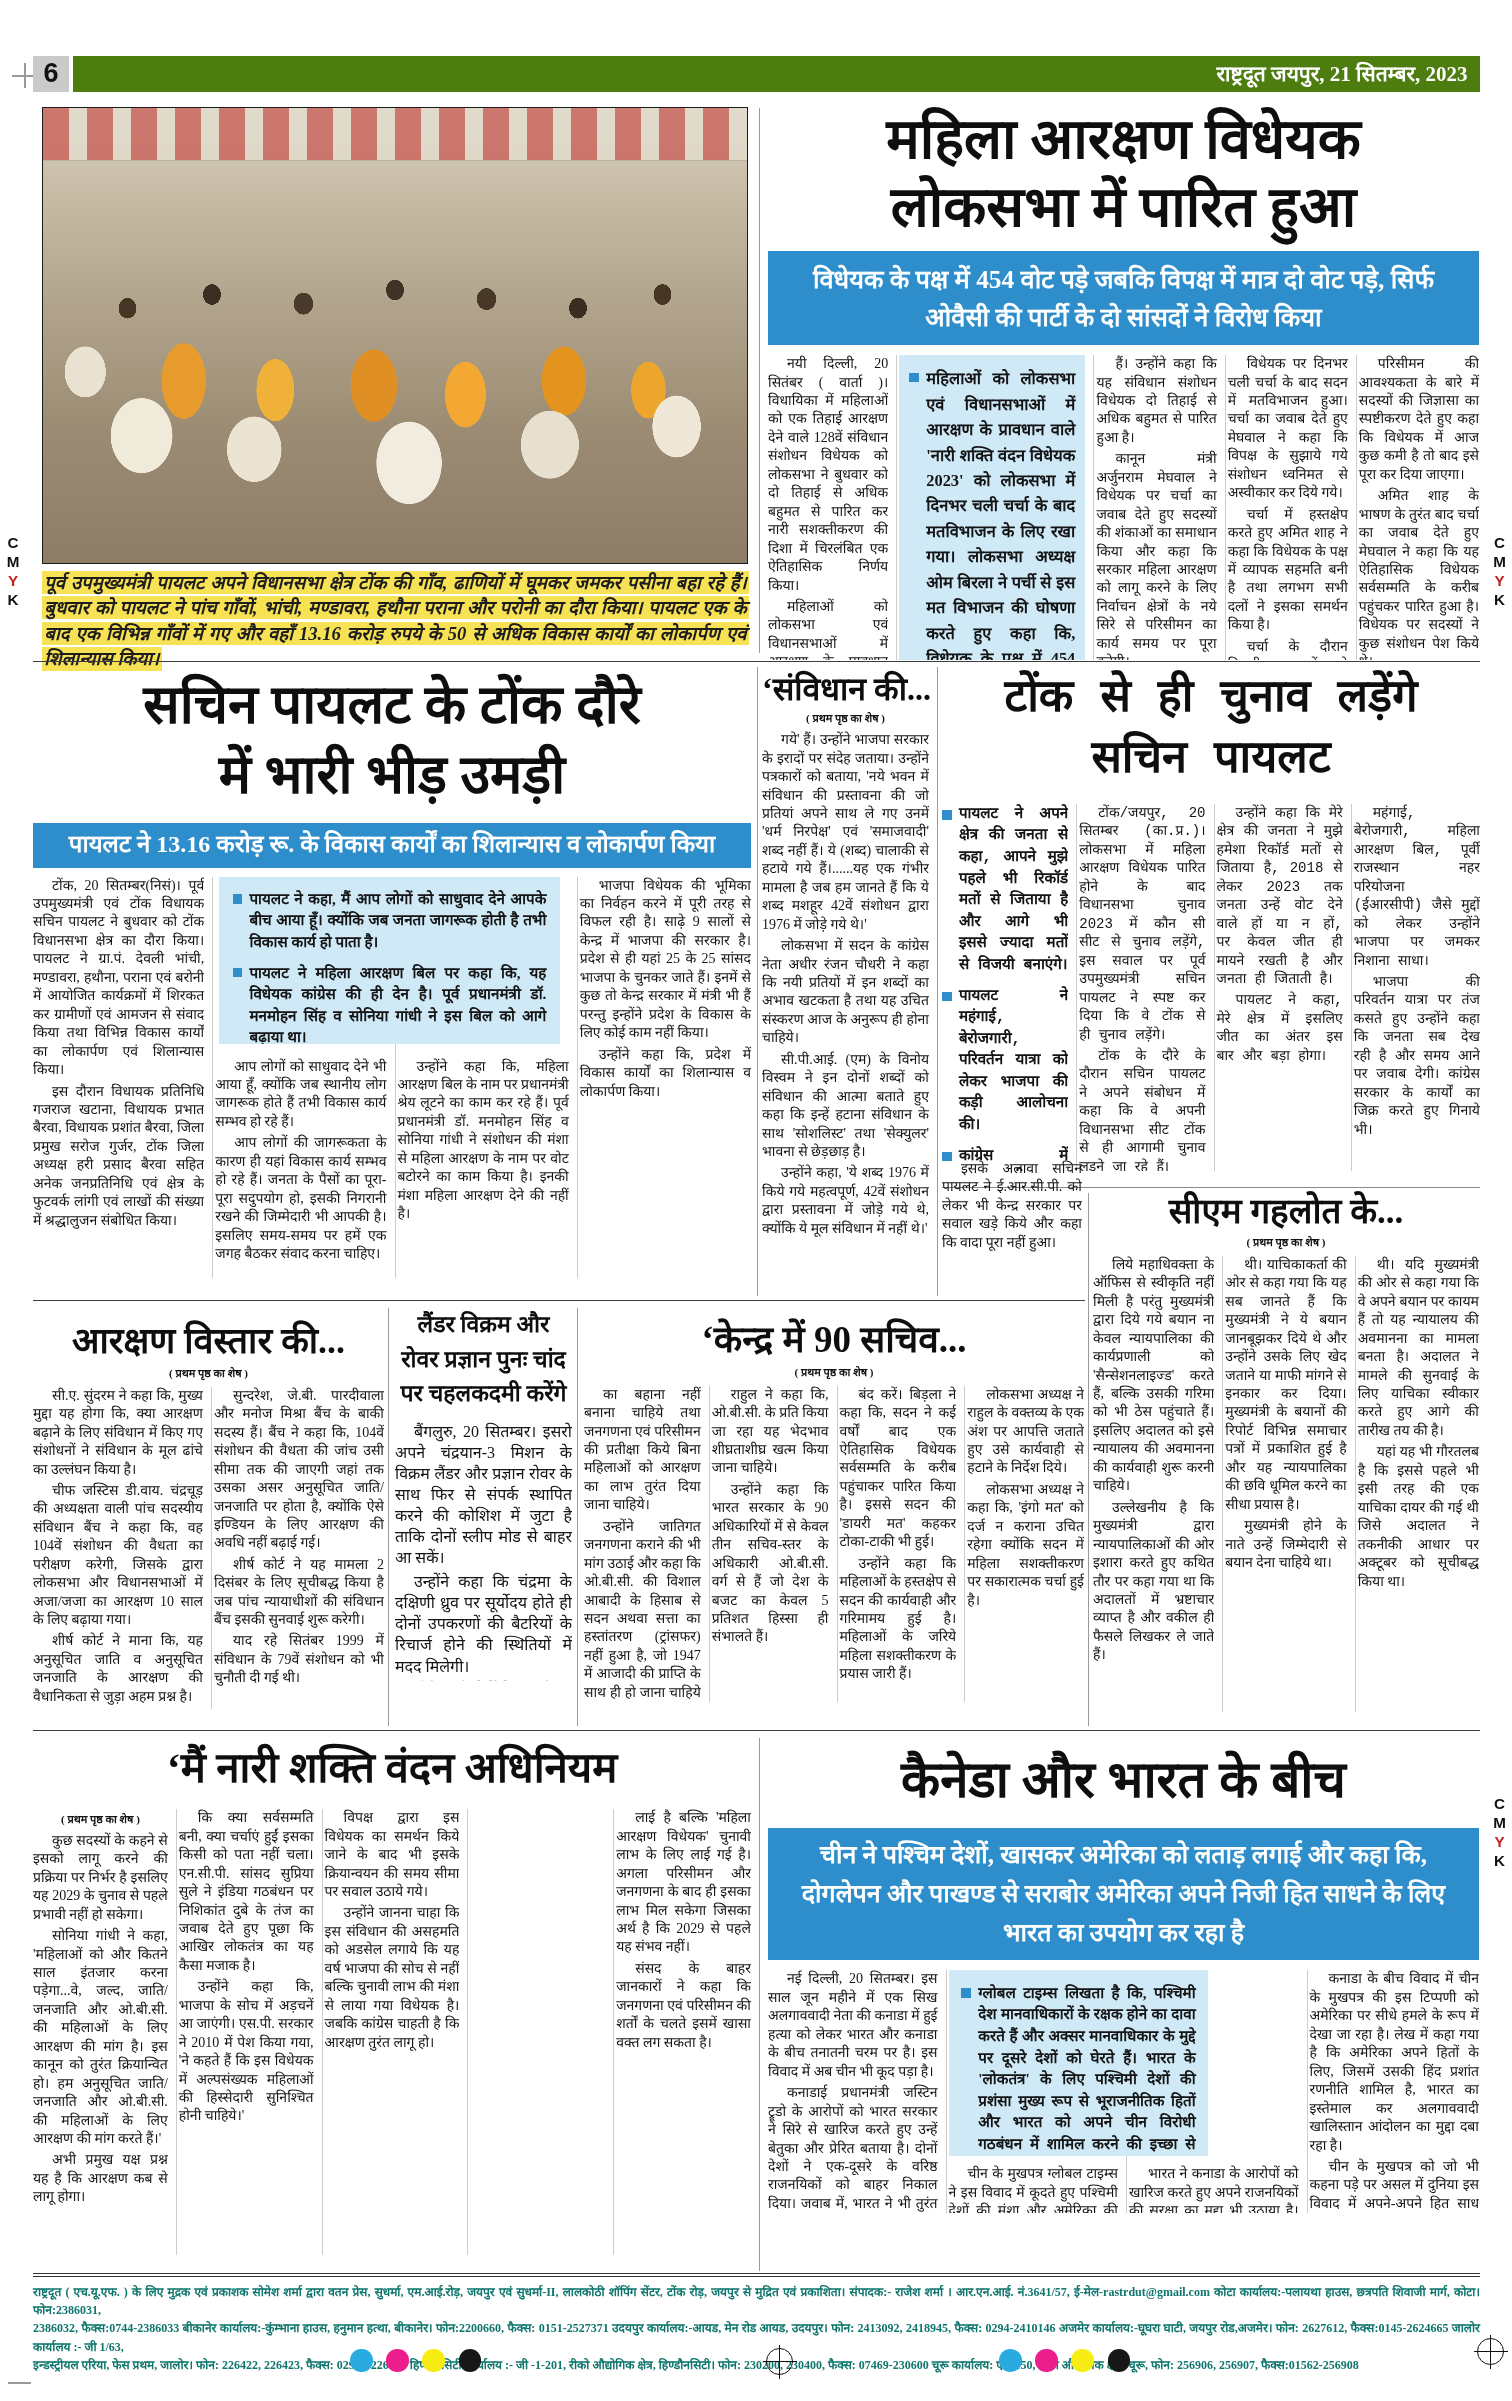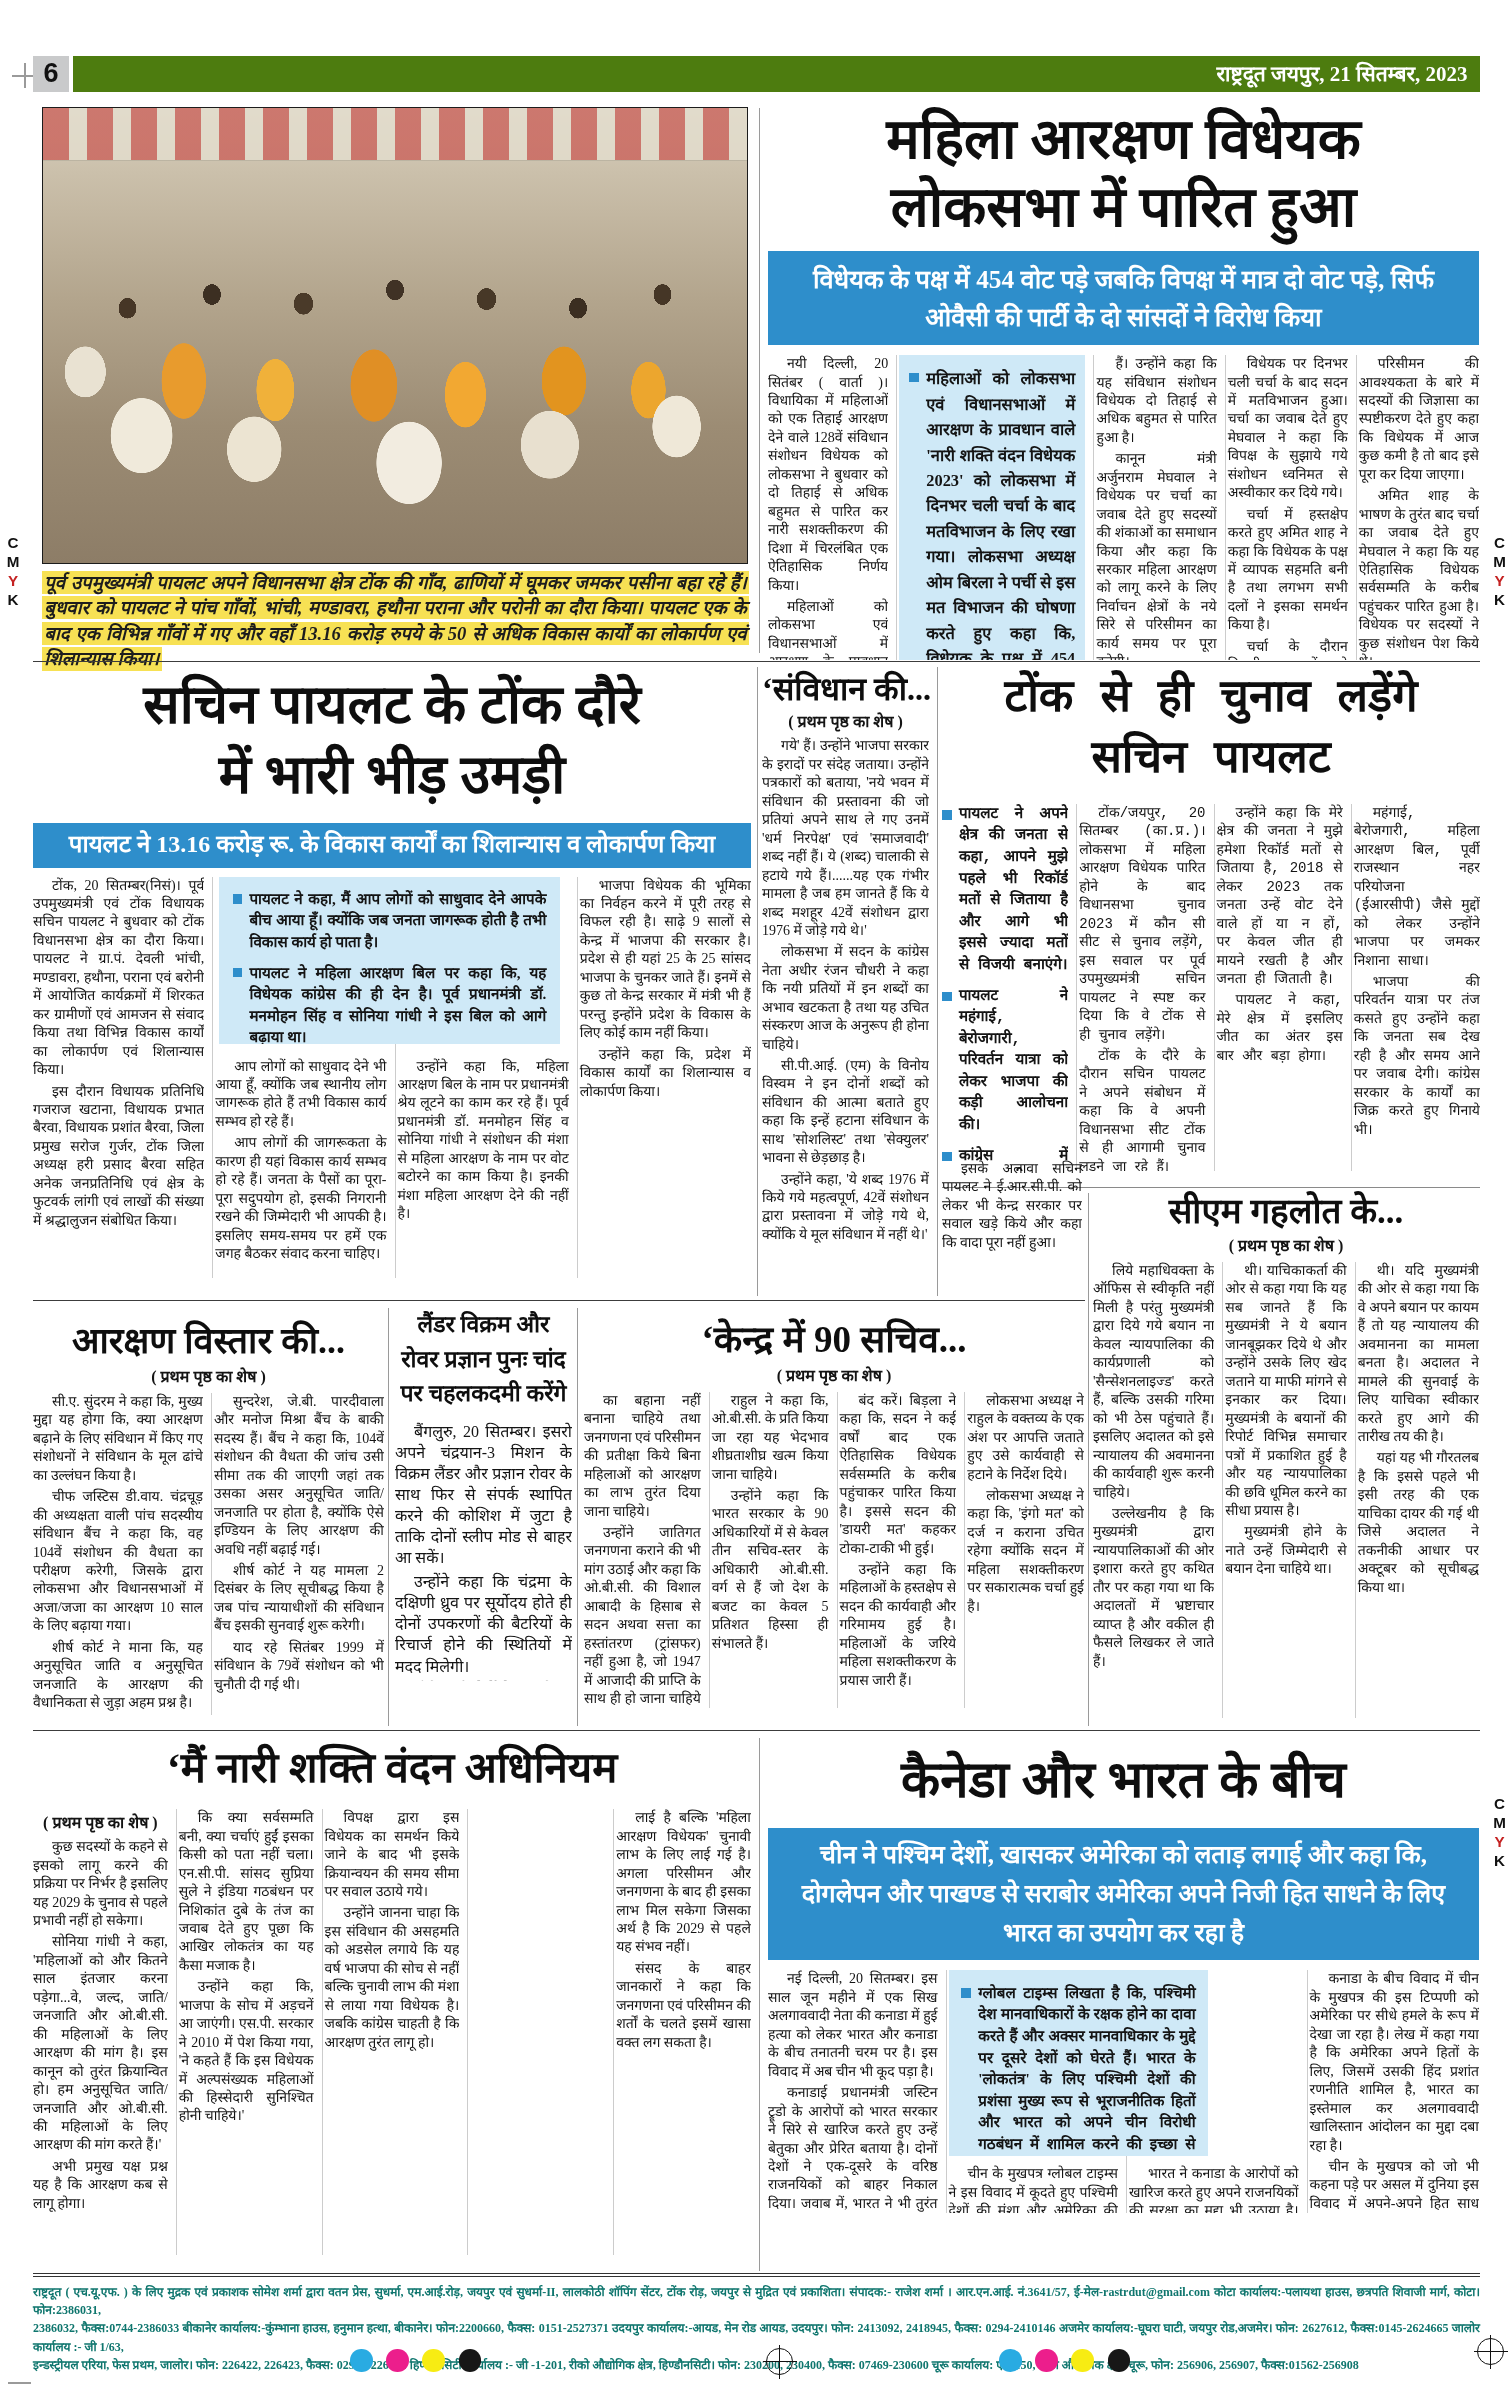--- a/index.html
+++ b/index.html
@@ -1,21 +1,21 @@
 <!DOCTYPE html>
 <html style="font-size:9px"><head>
 <meta charset="utf-8">
 <style>
   html,body{margin:0;padding:0;background:#e9e9e9;}
   #page{position:relative;width:1512px;height:2401px;background:#ffffff;overflow:hidden;
         font-family:"Liberation Serif","DejaVu Serif",serif;color:#141414;}
   
   .abs{position:absolute;}
   .hl{font-weight:bold;text-align:center;color:#0e0e0e;}
-  .byline{font-weight:bold;text-align:center;font-size:16px;line-height:1.25;margin:3.4px 0 5.6px;}
+  .byline{font-weight:bold;text-align:center;font-size:11px;line-height:1.25;margin:3.4px 0 5.6px;}
   .body-cols{display:flex;align-items:stretch;}
   .col{flex:1 1 0;overflow:hidden;text-align:justify;font-size:14px;line-height:1.32;}
   .col + .col{margin-left:8px;padding-left:2px;border-left:0.6px solid #cccccc;}
   .col p{margin:0 0 2.8px;text-indent:19px;}
   .bluebox{background:#2E8ECB;color:#ffffff;font-weight:bold;text-align:center;}
   .inset{background:#CFE9F7;}
   .bullet-item{display:flex;margin-bottom:9px;}
   .bullet-item .sq{width:9.6px;height:9.6px;background:#2E8ECB;flex:none;margin:6.2px 7.3px 0 0;}
   .bullet-item .bt{font-weight:bold;font-size:15.2px;line-height:1.42;text-align:justify;}
   .rule-h{position:absolute;background:#3c3c3c;height:1.1px;}

